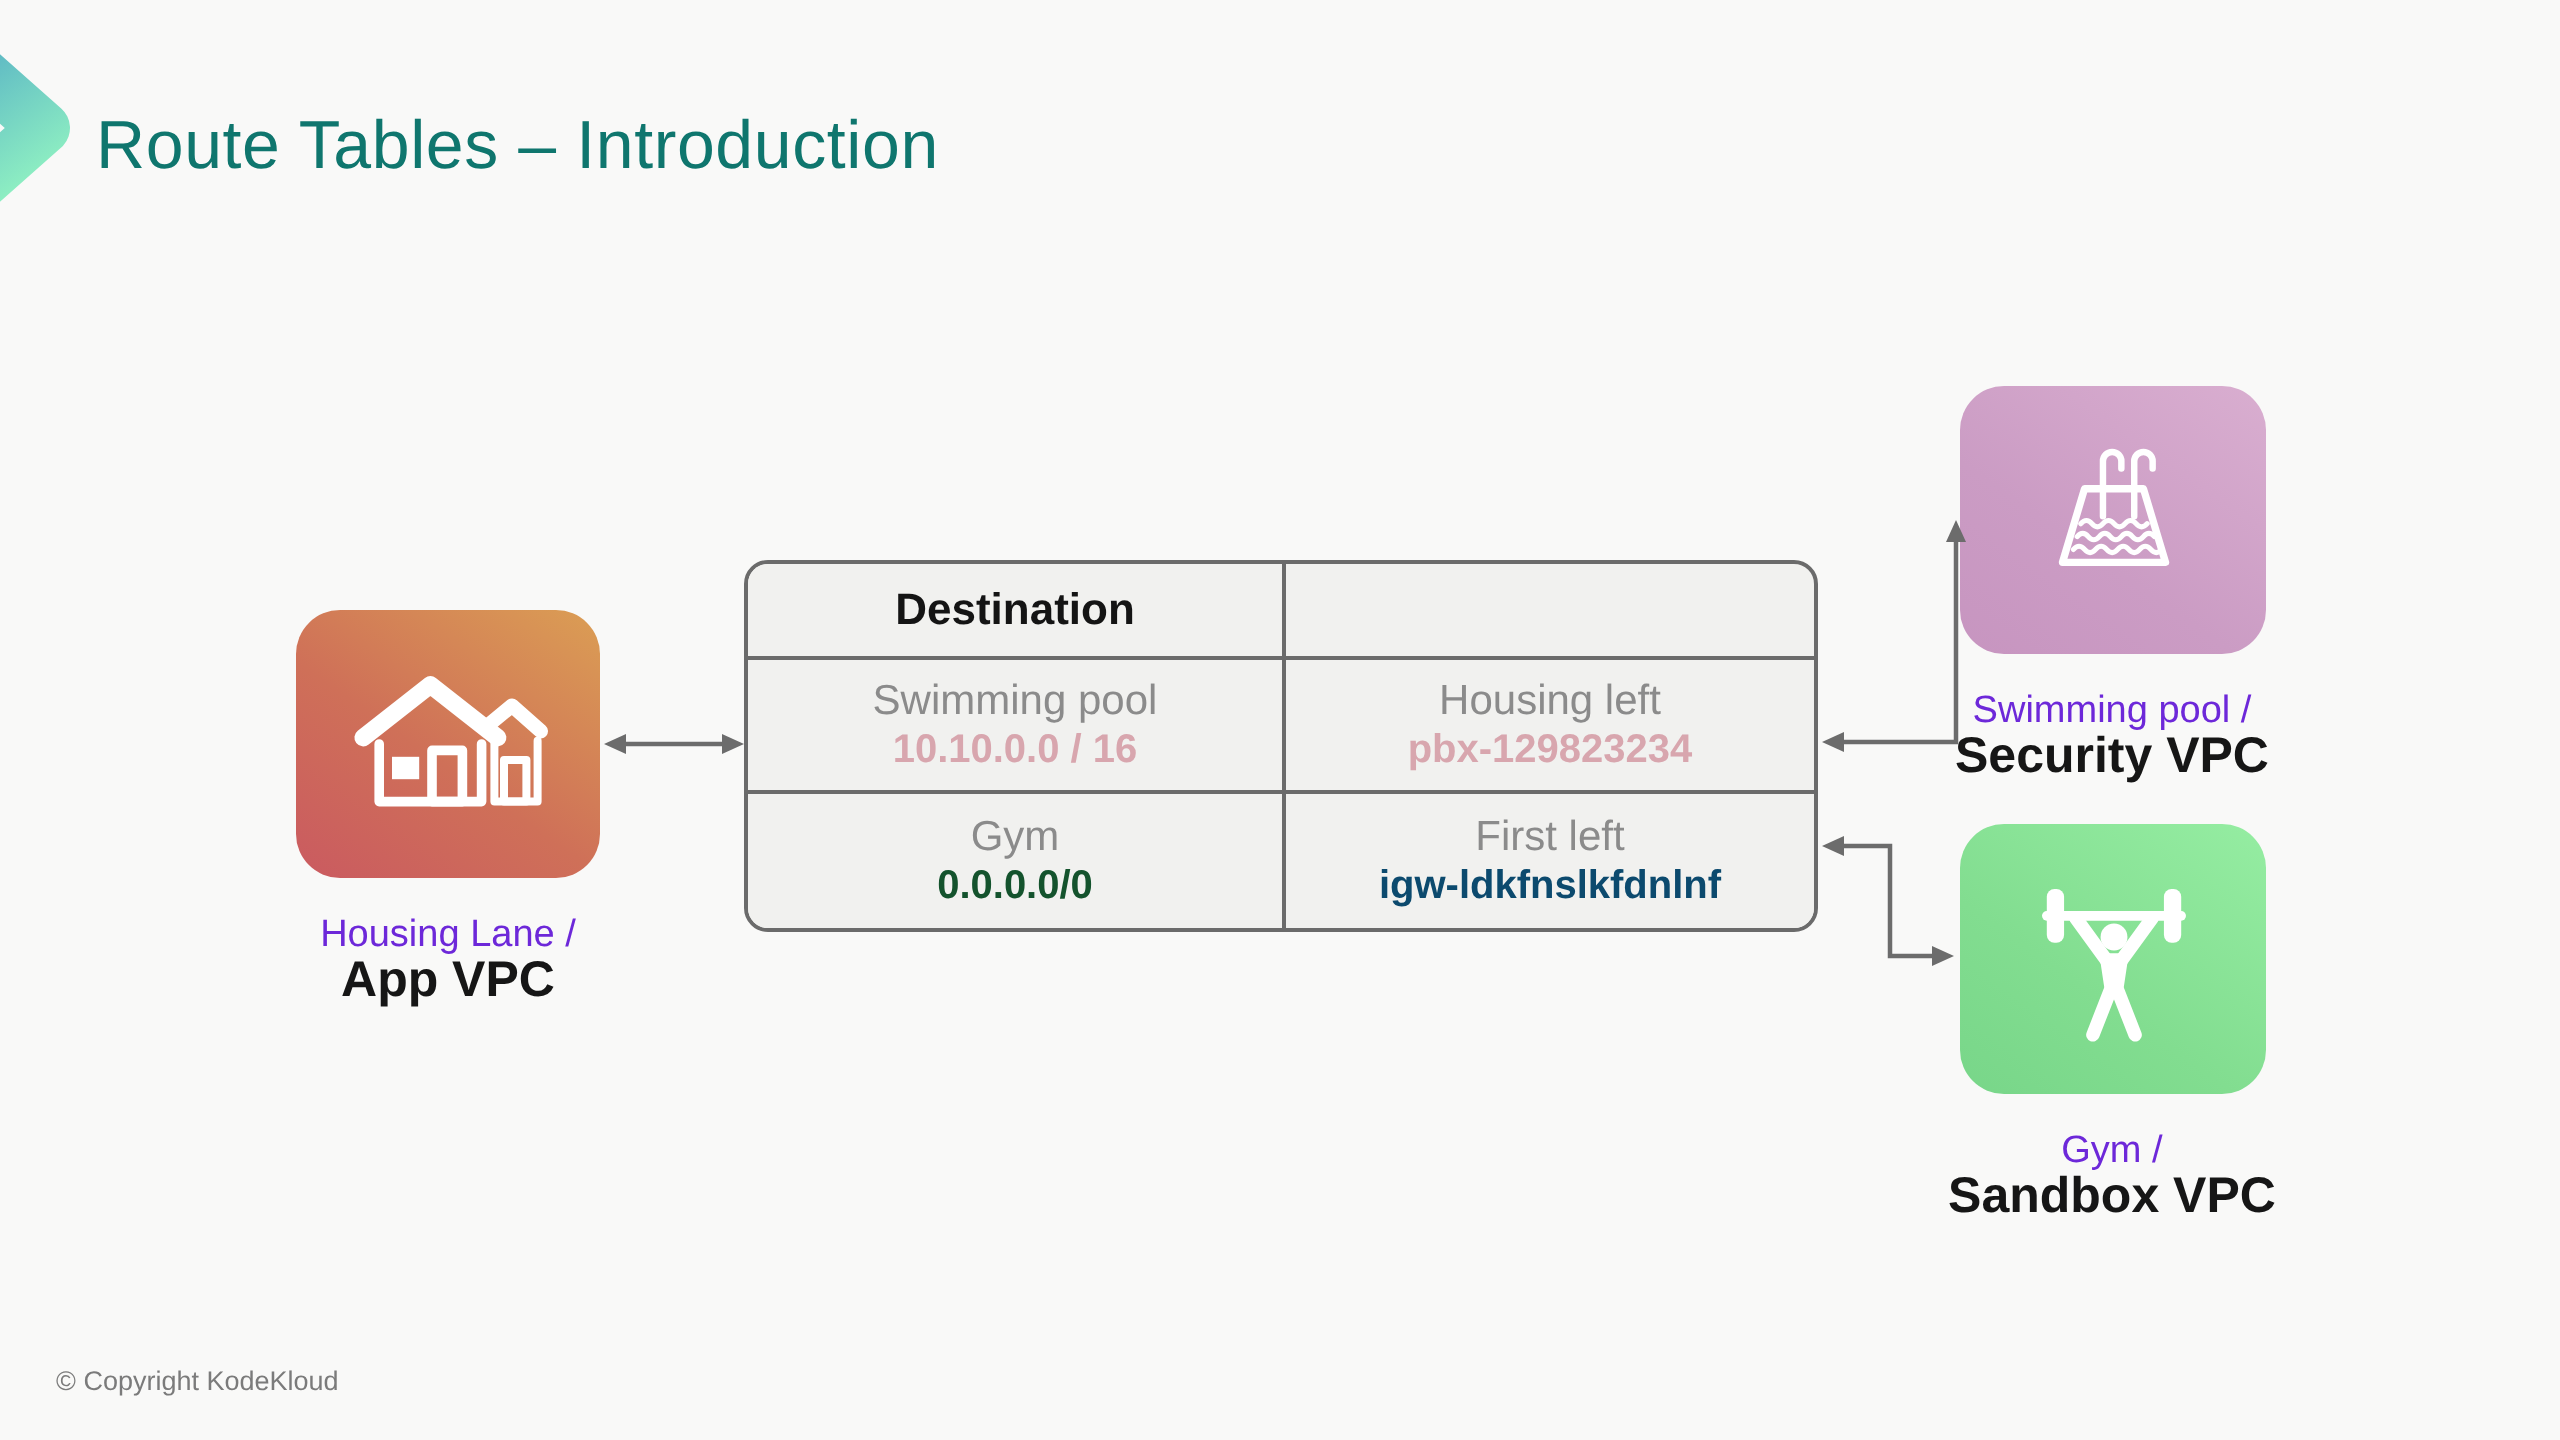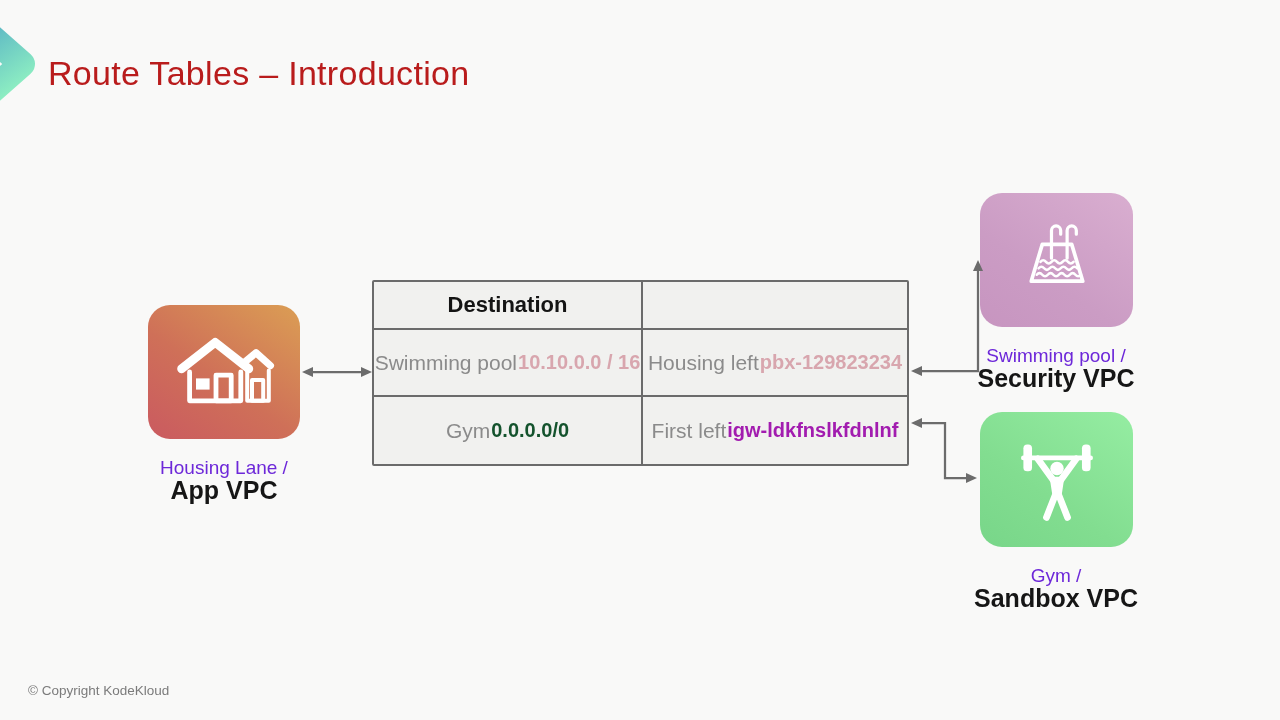--- a/index.html
+++ b/index.html
@@ -5,51 +5,51 @@
   * { margin:0; padding:0; box-sizing:border-box; }
   html,body { width:1280px; height:720px; }
   body { font-family:"Liberation Sans", sans-serif; background:#f9f9f8; }
   .slide { position:relative; width:1280px; height:720px; overflow:hidden; background:#f9f9f8; }
 
   
   .logo { position:absolute; left:-24px; top:2px; }
 
   
   .page-title { position:absolute; left:48px; top:54px; font-size:34px; font-weight:500;
-                color:#b91c1c; letter-spacing:0.3px; }
+                color:#0f766e; letter-spacing:0.3px; }
 
   
   .node-box { position:absolute; border-radius:22px; display:flex; align-items:center; justify-content:center; }
   .box-app      { left:148px; top:305px; width:152px; height:134px;
                   background:linear-gradient(215deg,#db9e54 0%,#cf7058 55%,#ca5a60 100%); }
   .box-security { left:980px; top:193px; width:153px; height:134px;
                   background:linear-gradient(215deg,#d9aed0 0%,#cb9cc4 60%,#c795c0 100%); }
   .box-sandbox  { left:980px; top:412px; width:153px; height:135px;
                   background:linear-gradient(215deg,#95eda2 0%,#82dd90 60%,#78d689 100%); }
 
   .node-label { position:absolute; width:240px; text-align:center; line-height:22px; }
   .label-app      { left:104px; top:457px; }
   .label-security { left:936px; top:345px; }
   .label-sandbox  { left:936px; top:565px; }
   .label-gray { font-size:19px; color:#6d28d9; }
   .label-bold { font-size:25px; color:#161616; font-weight:700; }
 
   
   .route-table { position:absolute; left:372px; top:280px; width:537px;
-                 border:2px solid #6b6b6b; border-radius:2px; overflow:hidden;
+                 border:2px solid #6b6b6b; border-radius:12px; overflow:hidden;
                  background:#f1f1ef; }
   .rt-header { display:grid; grid-template-columns:269px 1fr; height:48px;
                border-bottom:2px solid #6b6b6b; }
   .rt-hcell { display:flex; align-items:center; justify-content:center;
               font-size:22px; font-weight:600; color:#141414; background:#f1f1ef; }
   .rt-hcell:first-child { border-right:2px solid #6b6b6b; }
   .rt-row { display:grid; grid-template-columns:269px 1fr; height:67px;
             border-bottom:2px solid #6b6b6b; }
   .rt-row:last-child { border-bottom:none;text-align:right; }
-  .rt-cell { display:flex; flex-direction:row; align-items:center; justify-content:center;
+  .rt-cell { display:flex; flex-direction:column; align-items:center; justify-content:center;
              gap:1px; background:#f1f1ef; }
   .rt-cell:first-child { border-right:2px solid #6b6b6b; }
   .cell-name  { font-size:21px; color:#8b8b8b; }
   .cell-value { font-size:20px; font-weight:700; }
 
   
   .arrows { position:absolute; left:0; top:0; width:1280px; height:720px; pointer-events:none; }
 
   .copyright { position:absolute; left:28px; top:683px; font-size:13.5px; color:#7b7b7b; }
 </style>
@@ -139,21 +139,21 @@
         <div class="cell-value" style="color: rgb(216, 166, 174);">pbx-129823234</div>
       </div>
     </div>
     <div class="rt-row">
       <div class="rt-cell">
         <div class="cell-name">Gym</div>
         <div class="cell-value" style="color: #14532d;">0.0.0.0/0</div>
       </div>
       <div class="rt-cell">
         <div class="cell-name">First left</div>
-        <div class="cell-value" style="color: #a21caf;">igw-ldkfnslkfdnlnf</div>
+        <div class="cell-value" style="color: #0c4a6e;">igw-ldkfnslkfdnlnf</div>
       </div>
     </div>
   </div>
 
   <svg class="arrows" viewBox="0 0 1280 720">
     <g stroke="#6c6c6c" stroke-width="2.25" fill="#6c6c6c">
 
       <line x1="310" y1="372" x2="364" y2="372"></line>
       <polygon points="302,372 313,367 313,377" stroke="none"></polygon>
       <polygon points="372,372 361,367 361,377" stroke="none"></polygon>

